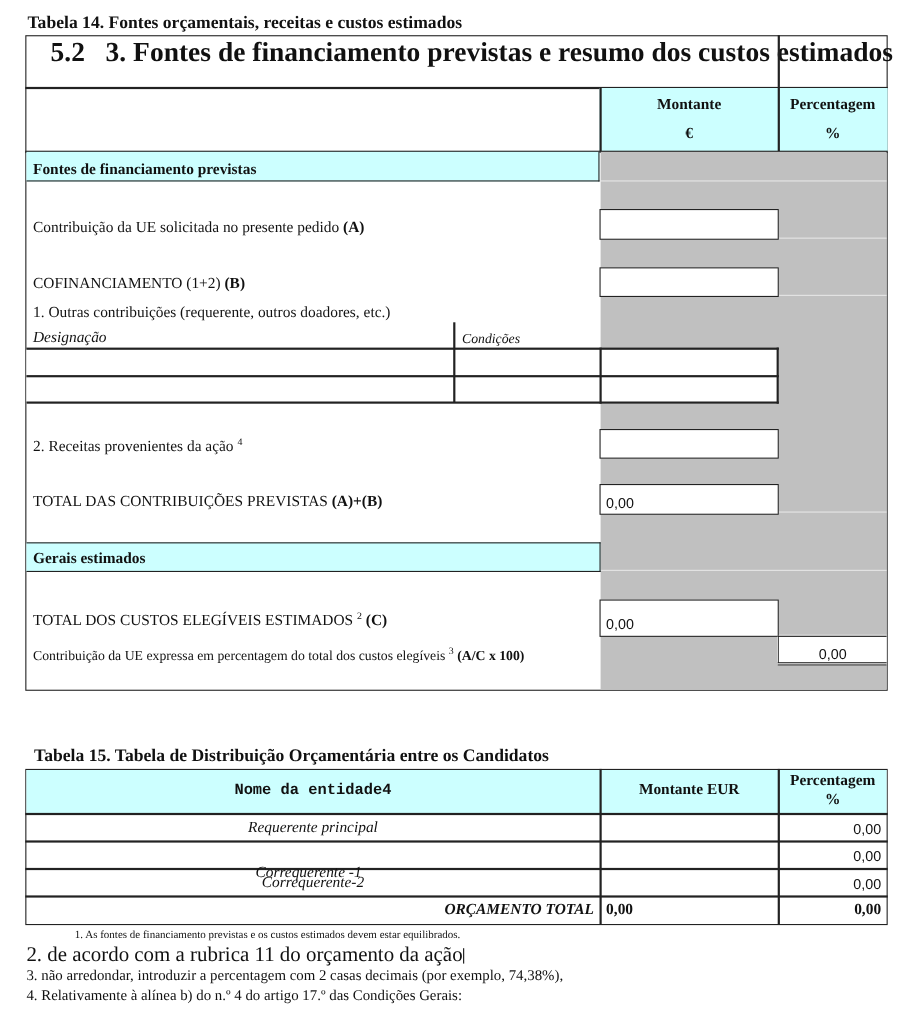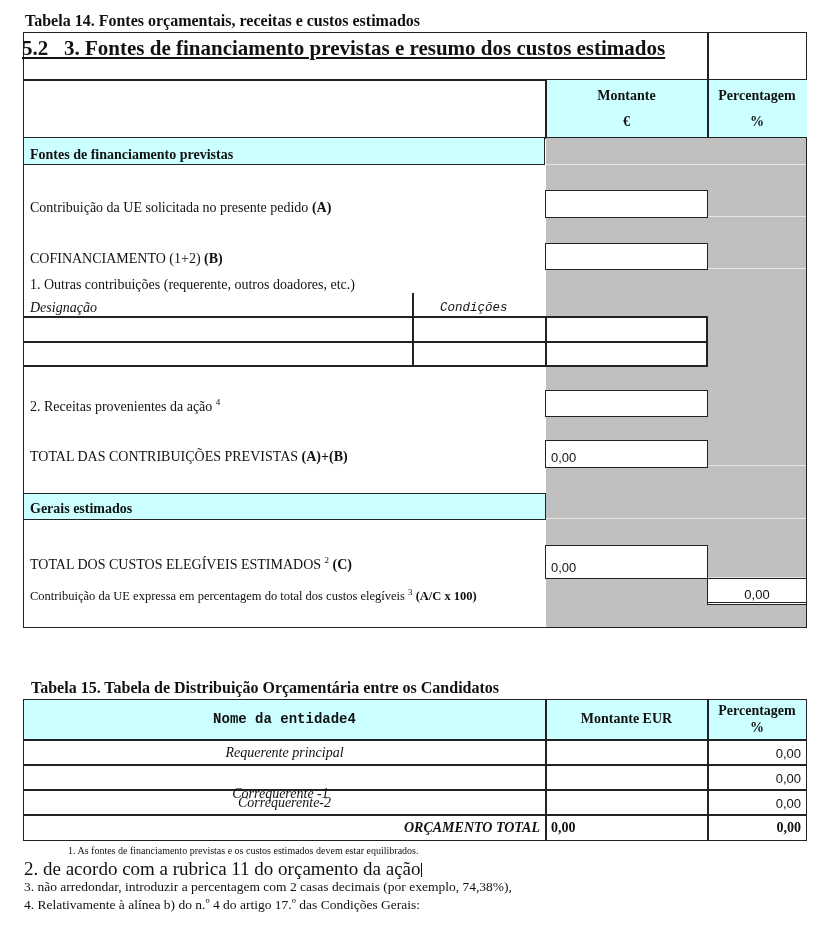--- a/index.html
+++ b/index.html
@@ -19,21 +19,21 @@
   .center { text-align:center; }
   .right { text-align:right; }
 </style>
 </head>
 <body>
 
 <div class="abs txt b" style="left:25px;top:11px;font-size:16px;line-height:20px;">Tabela 14. Fontes orçamentais, receitas e custos estimados</div>
 
 <div class="abs" style="left:23px;top:32px;width:784px;height:596px;border:1.5px solid #222;"></div>
 
-<div class="abs txt b" style="left:22px;top:36px;font-size:21px;line-height:24px;white-space:pre;text-decoration:underline;">5.2   3. Fontes de financiamento previstas e resumo dos custos estimados</div>
+<div class="abs txt b" style="left:46px;top:36px;font-size:25px;line-height:24px;white-space:pre;">5.2   3. Fontes de financiamento previstas e resumo dos custos estimados</div>
 <div class="abs line" style="left:707px;top:32px;width:1.5px;height:48px;"></div>
 <div class="abs line" style="left:23px;top:79px;width:784px;height:1.5px;"></div>
 
 <div class="abs cyan" style="left:545px;top:80px;width:262px;height:58px;"></div>
 <div class="abs line" style="left:545px;top:80px;width:1.5px;height:58px;"></div>
 <div class="abs line" style="left:707px;top:80px;width:1.5px;height:58px;"></div>
 <div class="abs txt b center" style="left:546px;top:88px;width:161px;">Montante</div>
 <div class="abs txt b center" style="left:546px;top:114px;width:161px;">€</div>
 <div class="abs txt b center" style="left:708px;top:88px;width:98px;">Percentagem</div>
 <div class="abs txt b center" style="left:708px;top:114px;width:98px;">%</div>
@@ -51,21 +51,21 @@
 <div class="abs txt b" style="left:30px;top:147px;">Fontes de financiamento previstas</div>
 
 <div class="abs txt" style="left:30px;top:200px;"><span>Contribuição da UE solicitada no presente pedido </span><span class="b">(A)</span></div>
 <div class="abs box sans" style="left:545px;top:190px;width:163px;height:28px;padding:8px 6px 0;"></div>
 
 <div class="abs txt" style="left:30px;top:251px;"><span>COFINANCIAMENTO (1+2) </span><span class="b">(B)</span></div>
 <div class="abs box sans" style="left:545px;top:243px;width:163px;height:27px;padding:8px 6px 0;"></div>
 
 <div class="abs txt" style="left:30px;top:277px;">1. Outras contribuições (requerente, outros doadores, etc.)</div>
 <div class="abs txt i" style="left:30px;top:300px;">Designação</div>
-<div class="abs txt i" style="left:420px;top:300px;font-family:Liberation Mono, monospace;font-size:12.5px;margin-left:20px;">Condições</div>
+<div class="abs txt i" style="left:420px;top:300px;font-family:Liberation Serif, serif;font-size:12.5px;">Condições</div>
 <div class="abs line" style="left:412px;top:293px;width:1.5px;height:73px;"></div>
 
 <div class="abs" style="left:24px;top:317px;width:684px;height:50px;background:#fff;"></div>
 <div class="abs line" style="left:24px;top:316px;width:684px;height:1.5px;"></div>
 <div class="abs line" style="left:24px;top:341px;width:684px;height:1.5px;"></div>
 <div class="abs line" style="left:24px;top:365px;width:684px;height:1.5px;"></div>
 <div class="abs line" style="left:412px;top:317px;width:1.5px;height:49px;"></div>
 <div class="abs line" style="left:545px;top:316px;width:1.5px;height:51px;"></div>
 <div class="abs line" style="left:706px;top:316px;width:1.5px;height:51px;"></div>
 <div class="abs txt" style="left:30px;top:322px;width:380px;height:18px;"></div>

